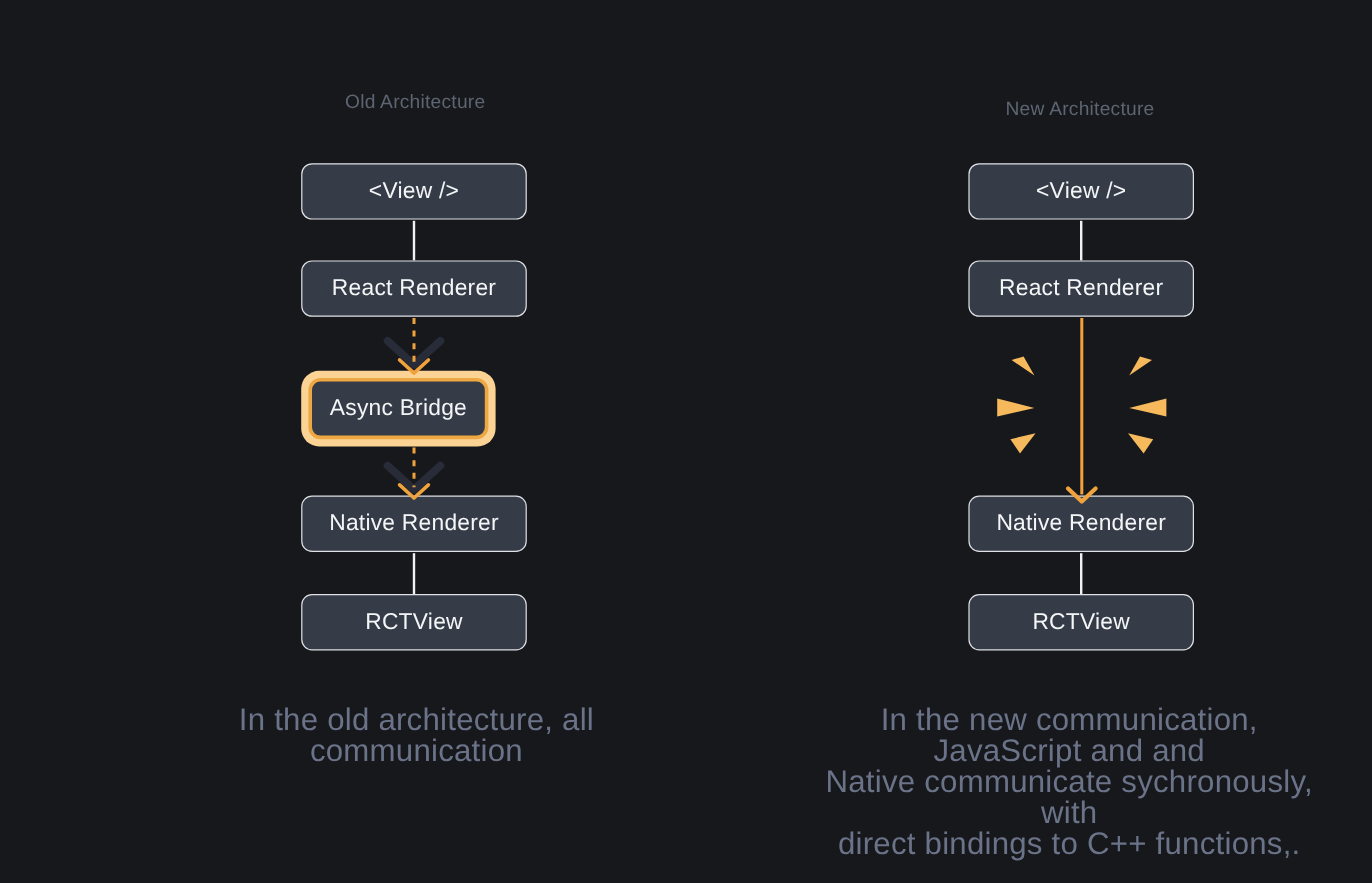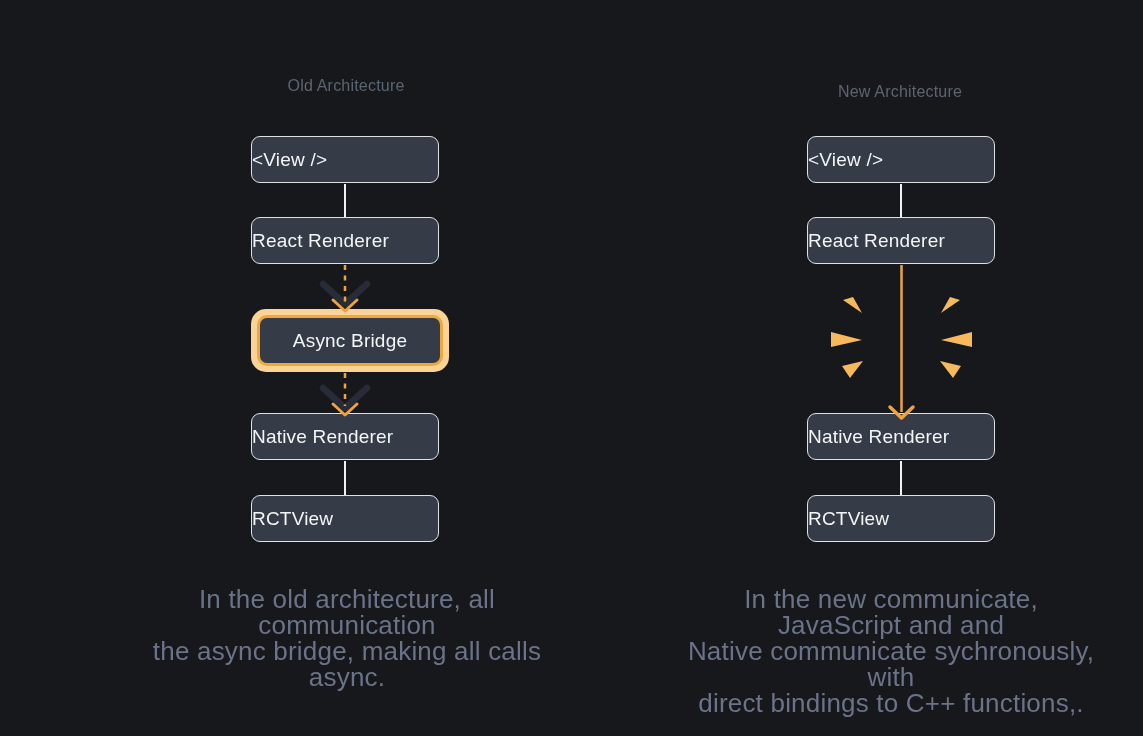--- a/index.html
+++ b/index.html
@@ -7,26 +7,26 @@
     position:relative;width:1143px;height:736px;background:#17181c;
     font-family:"Liberation Sans", sans-serif;overflow:hidden;margin-left:47px;
   }
   .col-title{
     position:absolute;width:220px;text-align:center;
     font-size:16px;letter-spacing:.2px;color:#5c6571;
   }
   .node{
     position:absolute;width:188px;height:47px;box-sizing:border-box;
     background:#353b47;border:1.5px solid #dfe1e5;border-radius:9px;
-    display:flex;align-items:center;justify-content:flex-start;
+    display:flex;align-items:center;justify-content:center;
     color:#f4f5f7;font-size:19px;letter-spacing:.2px;
     z-index:2;
   }
   .hl-ring{
-    position:absolute;width:198px;height:63px;box-sizing:border-box;
+    position:absolute;width:162px;height:63px;box-sizing:border-box;
     background:#fbd394;border-radius:15px;padding:6px;z-index:2;
   }
   .hl-inner{
     width:100%;height:100%;box-sizing:border-box;
     background:#353b47;border:3px solid #eda843;border-radius:10px;
     display:flex;align-items:center;justify-content:center;
     color:#f4f5f7;font-size:19px;letter-spacing:.2px;
   }
   .caption{
     position:absolute;width:420px;text-align:center;
@@ -108,21 +108,20 @@
       <polygon points="913,300 903,297 894,313" fill="#f6b95c"></polygon>
       <polygon points="925,332 925,347 894,340" fill="#f6b95c"></polygon>
       <polygon points="914,366 906,378 893,361" fill="#f6b95c"></polygon>
     </g>
 
     <line x1="854" y1="461" x2="854" y2="495" stroke-width="2" stroke="#eff1f3"></line>
   </svg>
 
   <div class="caption" style="left:90px;top:586px">
     <div>In the old architecture, all communication</div>
-    <div>the async bridge, making all calls async.</div>
   </div>
   <div class="caption" style="left:634px;top:586px">
-    <div>In the new communicate, JavaScript and and</div>
+    <div>In the new communication, JavaScript and and</div>
     <div>Native communicate sychronously, with</div>
     <div>direct bindings to C++ functions,.</div>
   </div>
 
 </div>
 
 </body></html>

